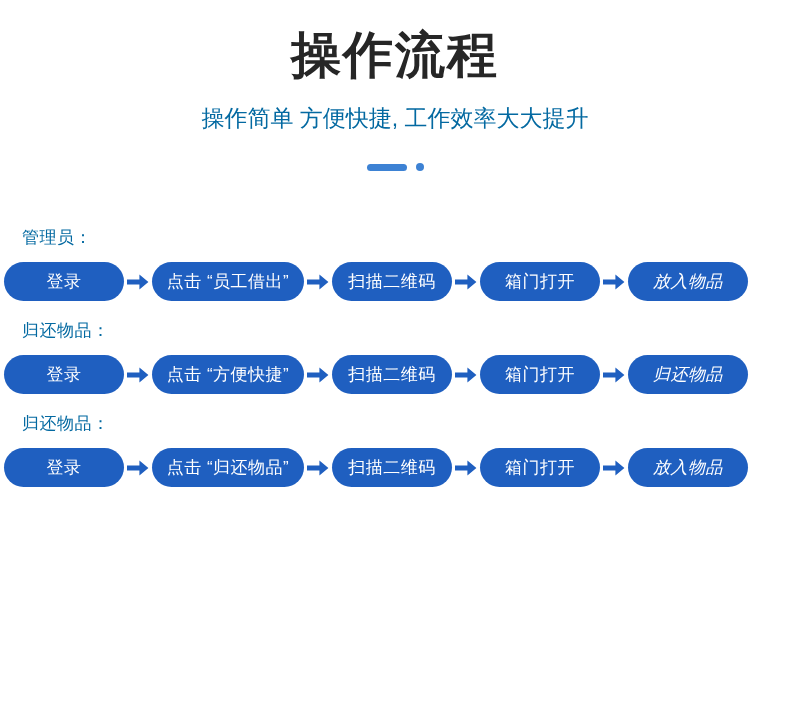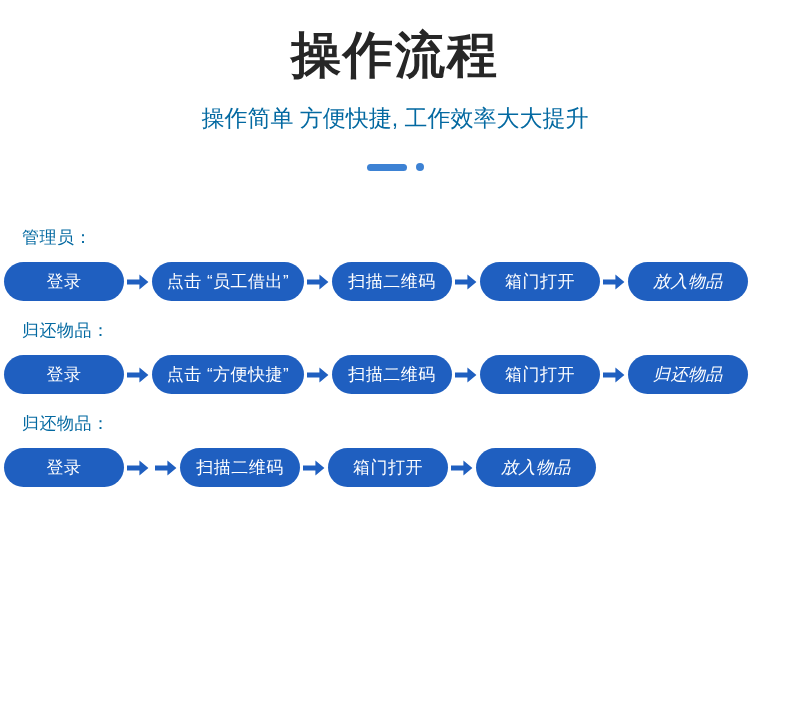--- a/index.html
+++ b/index.html
@@ -185,20 +185,21 @@
 
   <div class="flow-group">
     <div class="group-label">归还物品：</div>
     <div class="flow-row">
       <div class="pill w-login">登录</div>
       <div class="arrow">
         <svg width="22" height="16" viewBox="0 0 22 16">
             <path d="M0 5.4 h12.4 V0.6 L21.4 8 l-9 7.4 V10.6 H0 Z" fill="#1f5fc0"></path>
           </svg>
       </div>
+      <div class="pill w-click">点击 “归还物品”</div>
       <div class="arrow">
         <svg width="22" height="16" viewBox="0 0 22 16">
             <path d="M0 5.4 h12.4 V0.6 L21.4 8 l-9 7.4 V10.6 H0 Z" fill="#1f5fc0"></path>
           </svg>
       </div>
       <div class="pill w-scan">扫描二维码</div>
       <div class="arrow">
         <svg width="22" height="16" viewBox="0 0 22 16">
             <path d="M0 5.4 h12.4 V0.6 L21.4 8 l-9 7.4 V10.6 H0 Z" fill="#1f5fc0"></path>
           </svg>

